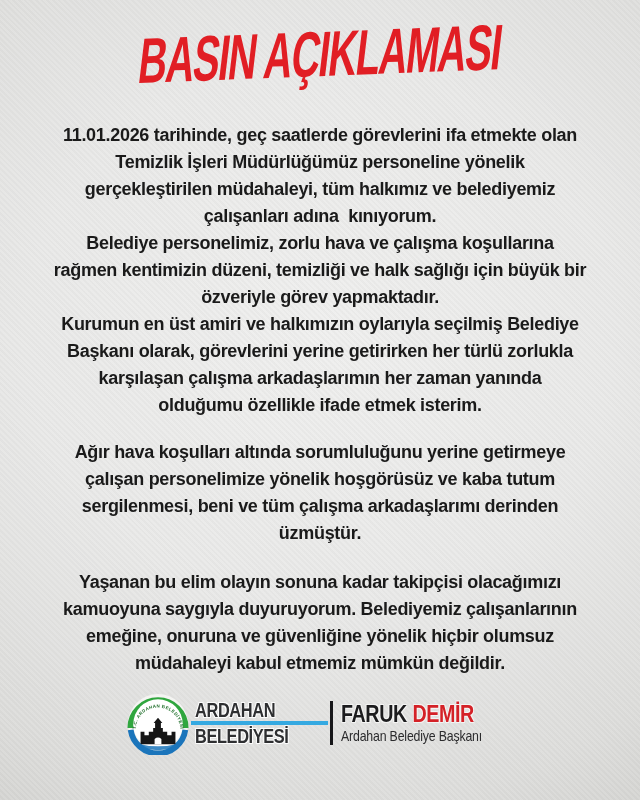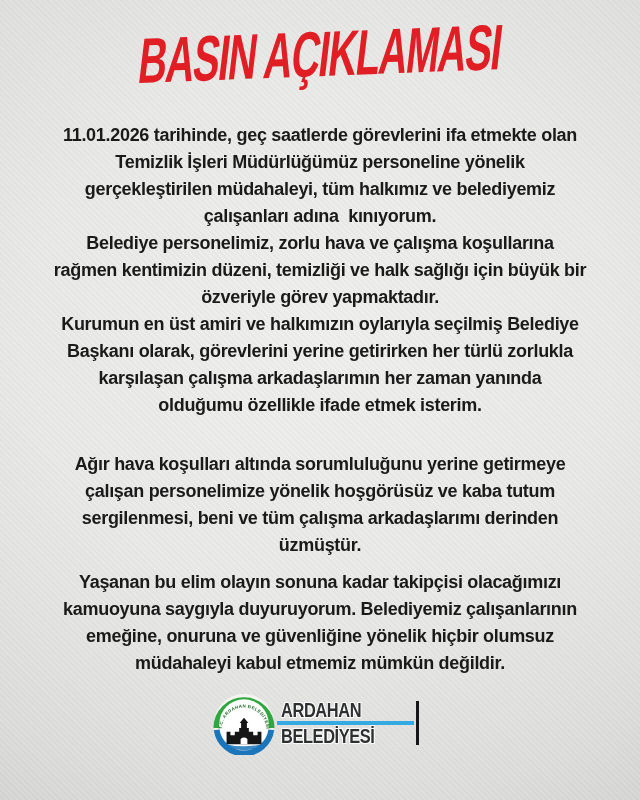--- a/index.html
+++ b/index.html
@@ -42,22 +42,22 @@
     text-align: center;
     white-space: pre;
     font-weight: 700;
     font-size: 18px;
     line-height: 27px;
     letter-spacing: -0.3px;
     color: #1a1a1a;
   }
   .p1 { margin-top: 30px; }
   .p2 { }
-  .p3 { margin-top: 32px; }
-  .p4 { margin-top: 10px; }
+  .p3 { margin-top: 20px; }
+  .p4 { margin-top: 22px; }
   .footer {
     margin-top: 14px;
     display: flex;
     align-items: center;
     justify-content: center;
   }
   .emblem { width: 62px; height: 62px; flex: 0 0 auto; margin-right: 6px; margin-top: 2px; }
   .muni { position: relative; display: flex; flex-direction: column; }
   .muni-line1, .muni-line2 {
     font-weight: 700;
@@ -162,16 +162,23 @@
     </svg>
 
     <div class="muni">
       <div class="muni-line1">ARDAHAN</div>
       <div class="muni-blue-line"></div>
       <div class="muni-line2">BELEDİYESİ</div>
     </div>
 
     <div class="vline"></div>
 
+    <div class="mayor">
+      <div class="mayor-name">
+        <span class="mayor-first">FARUK</span>
+        <span class="mayor-last">DEMİR</span>
+      </div>
+      <div class="mayor-title">Ardahan Belediye Başkanı</div>
+    </div>
 
   </div>
 
 </div>
 
 </body></html>

